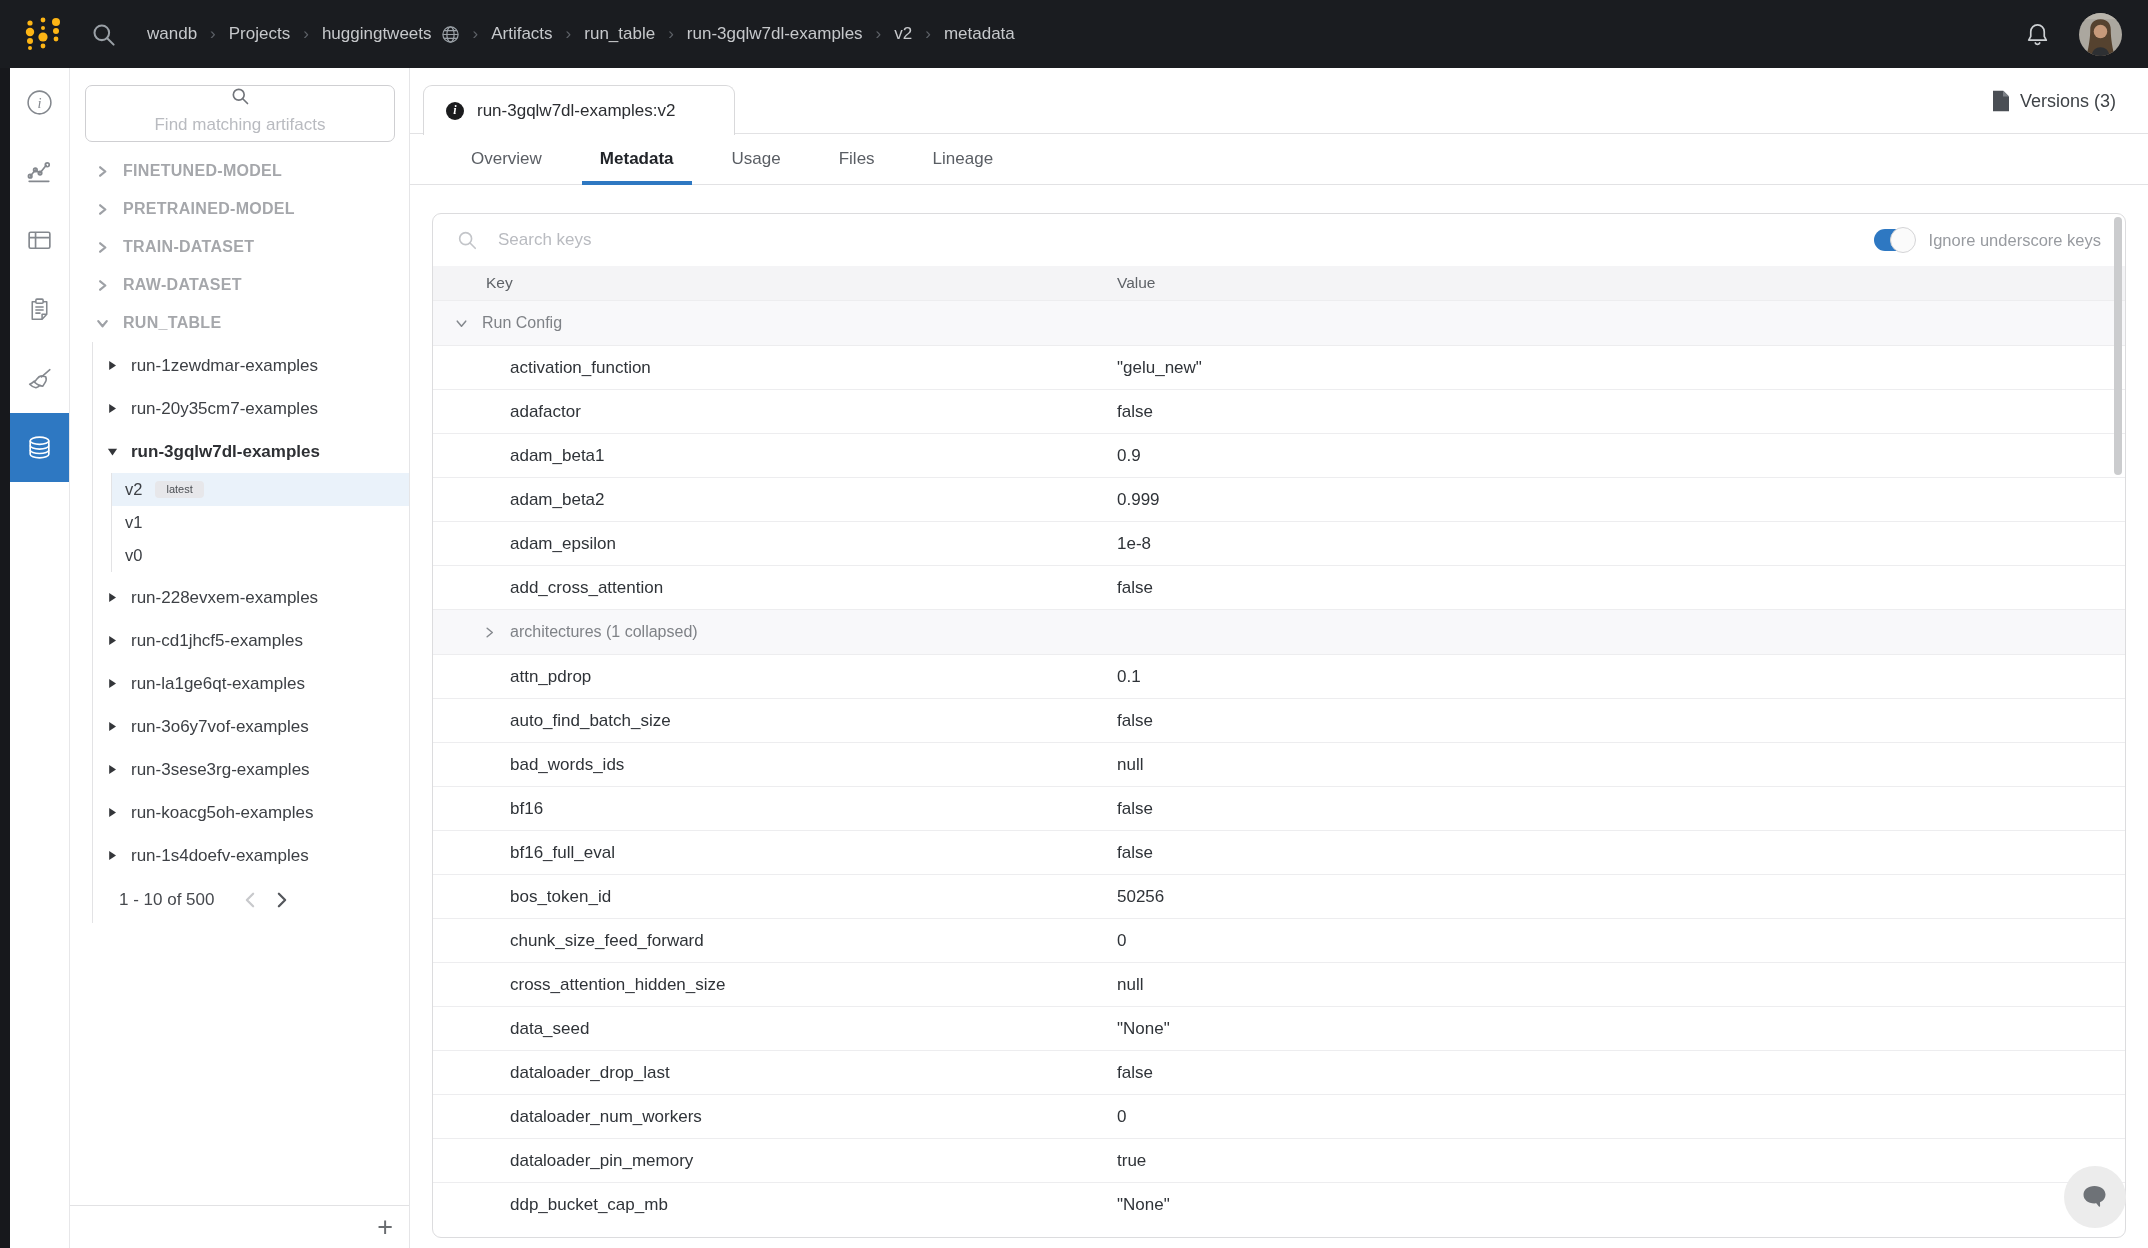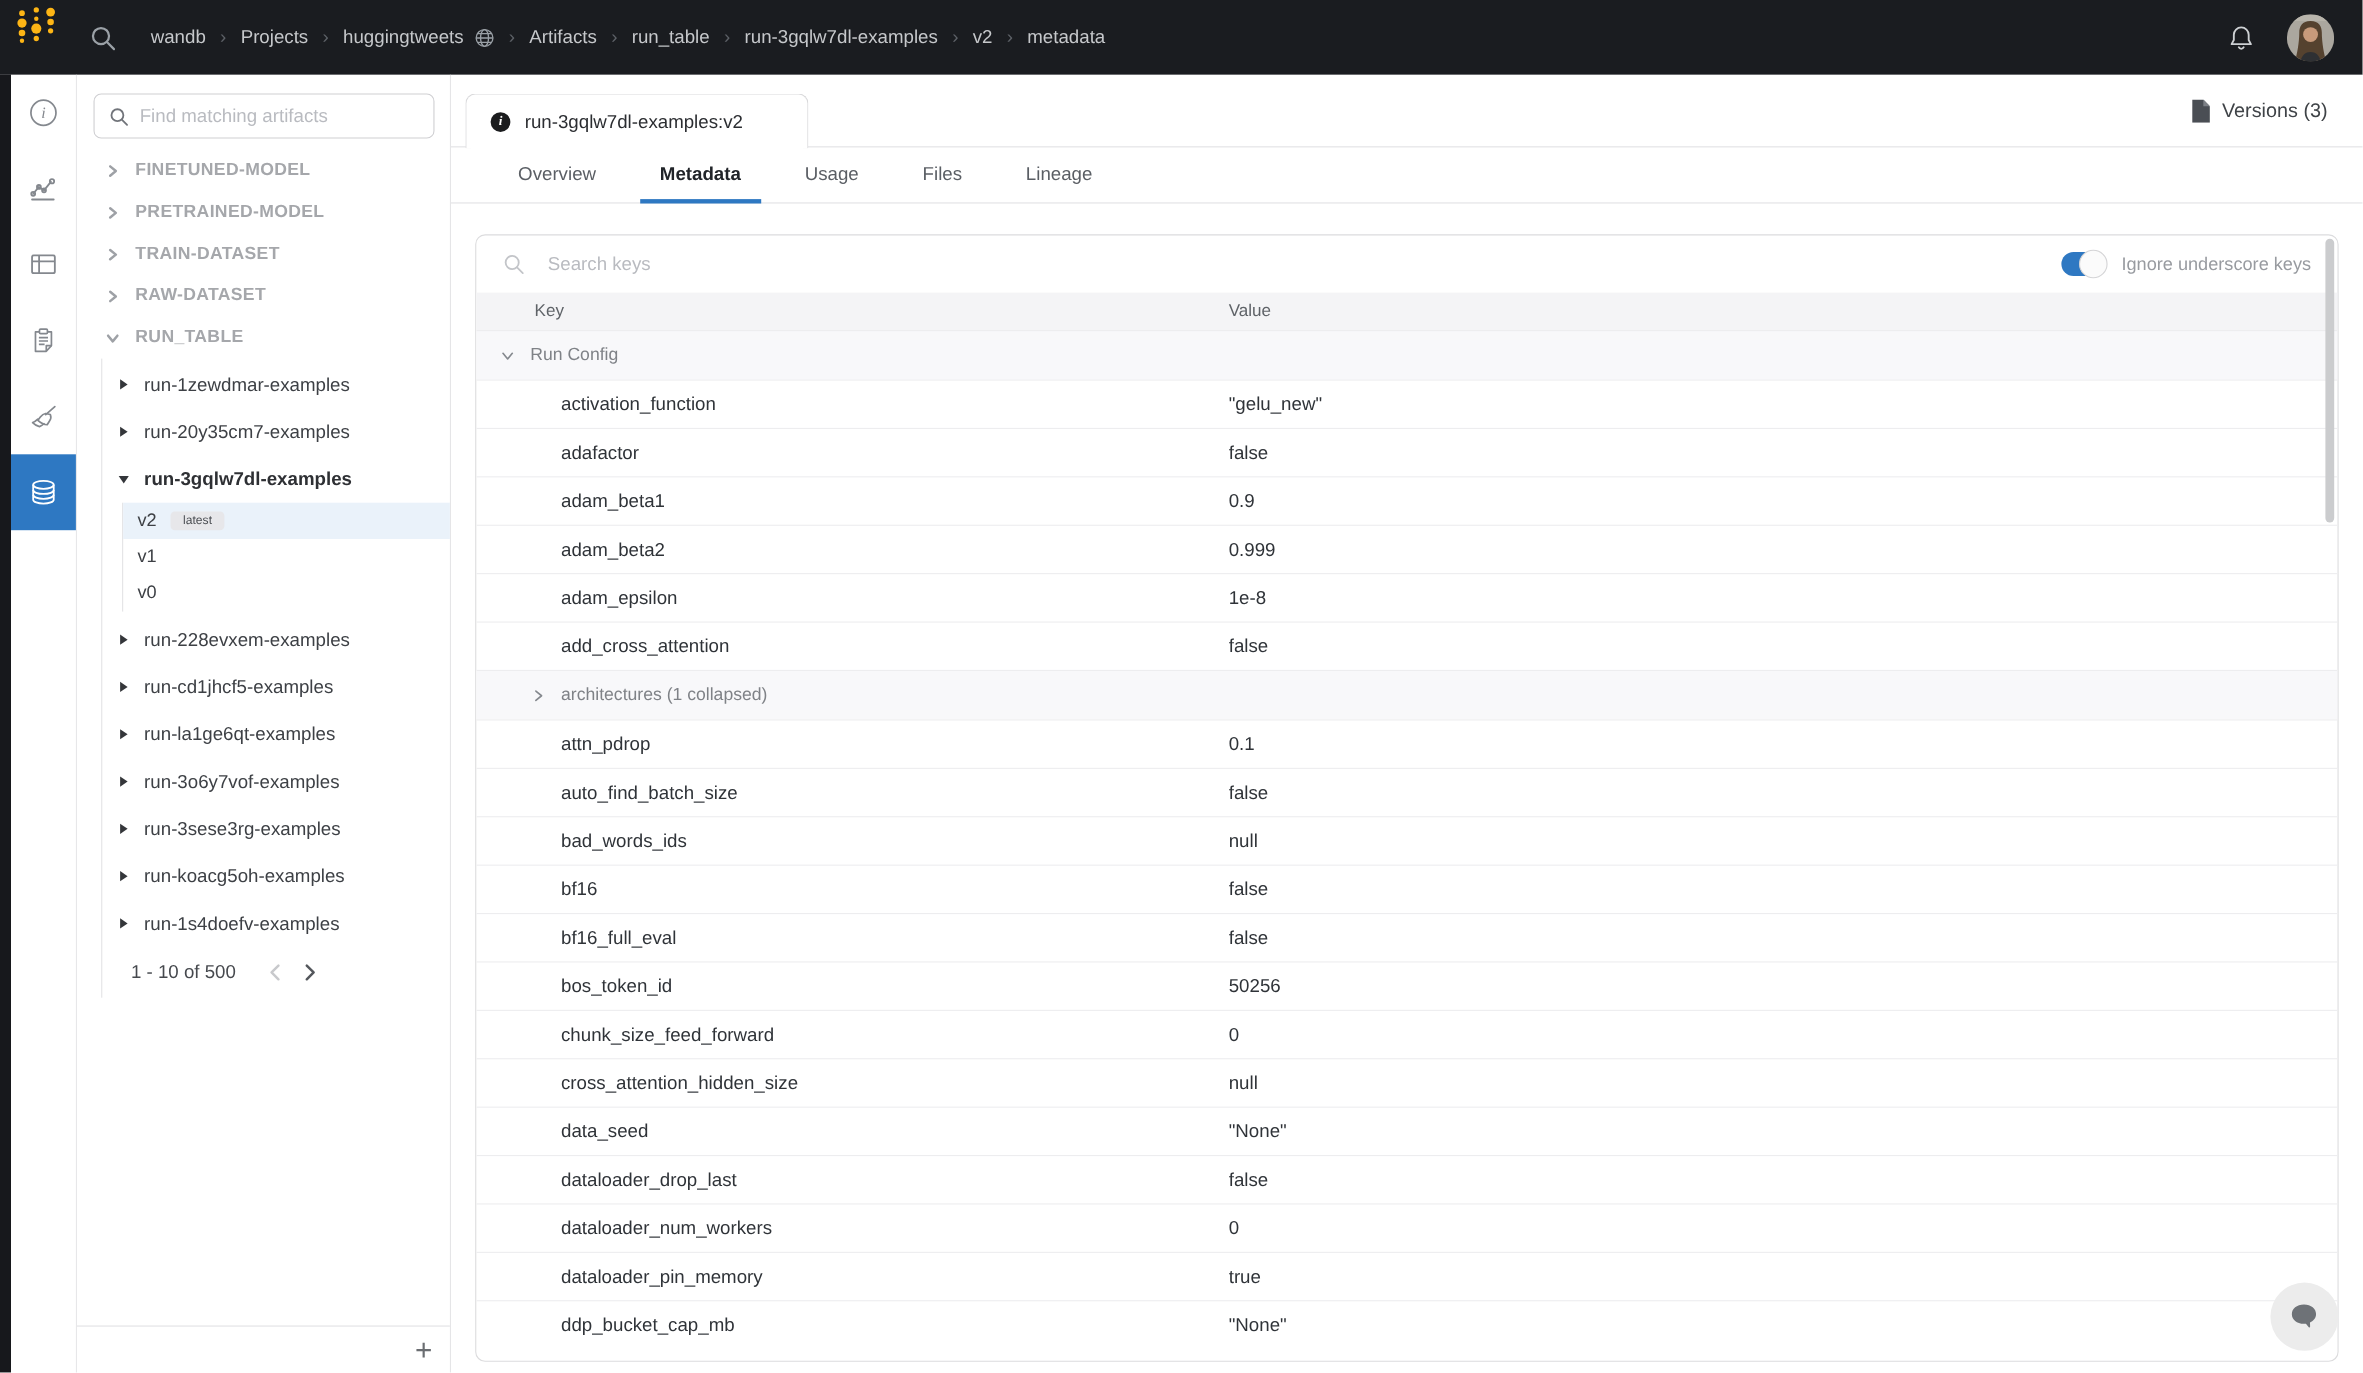--- a/index.html
+++ b/index.html
@@ -2,42 +2,42 @@
 <html><head>
 <meta charset="utf-8">
 <style>
   html,body{margin:0;padding:0;background:#fff;}
   *{box-sizing:border-box;}
   .screen{position:relative;width:2148px;height:1248px;overflow:hidden;background:#fff;
           font-family:"Liberation Sans","DejaVu Sans",sans-serif;}
 
   
   .navbar{position:absolute;top:0;left:0;right:0;height:68px;background:#1a1c20;
-          display:flex;padding-left:12px;color:#c6c8cb;}
+          display:flex;align-items:center;padding-left:22px;color:#c6c8cb;}
   .logo{width:42px;height:46px;display:flex;align-items:center;justify-content:center;cursor:pointer;}
   .nav-search{margin-left:26px;display:flex;align-items:center;color:#9aa0a6;cursor:pointer;}
   .breadcrumb{display:flex;align-items:center;margin-left:30px;font-size:17px;}
   .crumb{color:#c6c8cb;cursor:pointer;display:flex;align-items:center;}
   .crumb-sep{color:#5d6167;margin:0 13px;font-size:17px;}
   .crumb .globe{margin-left:9px;display:flex;}
   .nav-right{margin-left:auto;display:flex;align-items:center;gap:28px;padding-right:26px;}
   .bell{display:flex;color:#cdd0d3;cursor:pointer;}
   .avatar{width:43px;height:43px;border-radius:50%;overflow:hidden;cursor:pointer;flex:0 0 auto;}
 
   
   .app-body{position:absolute;top:68px;left:0;right:0;bottom:0;display:flex;}
   .edge-strip{width:10px;background:#17181c;}
   .rail{width:60px;border-right:1px solid #e7e7e9;background:#fff;display:flex;flex-direction:column;}
   .rail-item{height:69px;display:flex;align-items:center;justify-content:center;color:#84888e;cursor:pointer;}
   .rail-item.selected{background:#2e78c2;color:#fff;}
 
   
   .sidebar{width:340px;border-right:1px solid #e5e5e7;position:relative;background:#fff;}
-  .sb-search{margin:17px 14px 10px 15px;height:41px;border:1px solid #cfcfd2;border-radius:7px;
-             display:flex;align-items:center;padding:0 12px;gap:9px;color:#c2c4c8;cursor:text;}
+  .sb-search{margin:17px 14px 10px 15px;height:57px;border:1px solid #cfcfd2;border-radius:7px;
+             display:flex;align-items:center;padding:0 12px;gap:9px;color:#c2c4c8;cursor:text;flex-direction:column;}
   .sb-search .ph{font-size:17px;color:#b9bbc0;}
   .tree{font-size:17px;}
   .cat-row{height:38px;display:flex;align-items:center;margin-left:25px;gap:13px;cursor:pointer;}
   .cat-chev{display:flex;color:#9ea1a6;}
   .cat-label{font-size:16px;font-weight:700;color:#a5a7ab;letter-spacing:.3px;}
   .runs{border-left:1px solid #e3e3e5;margin-left:22px;padding-top:2px;}
   .run-row{height:43px;display:flex;align-items:center;gap:13px;padding-left:14px;color:#3d4045;cursor:pointer;}
   .run-row .tri{display:flex;color:#34363a;}
   .run-row.expanded .run-label{font-weight:700;color:#2e3034;}
   .versions{border-left:1px solid #e3e3e5;margin-left:18px;margin-bottom:4px;}

